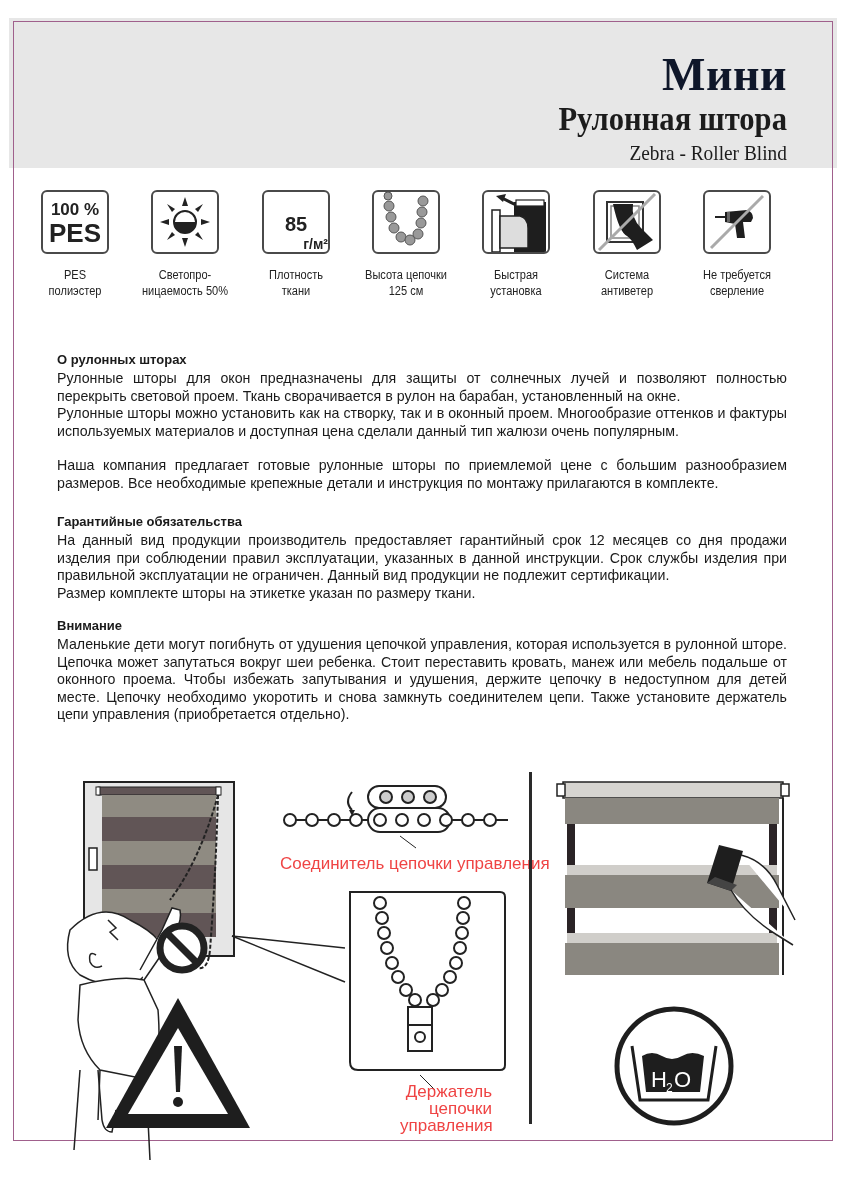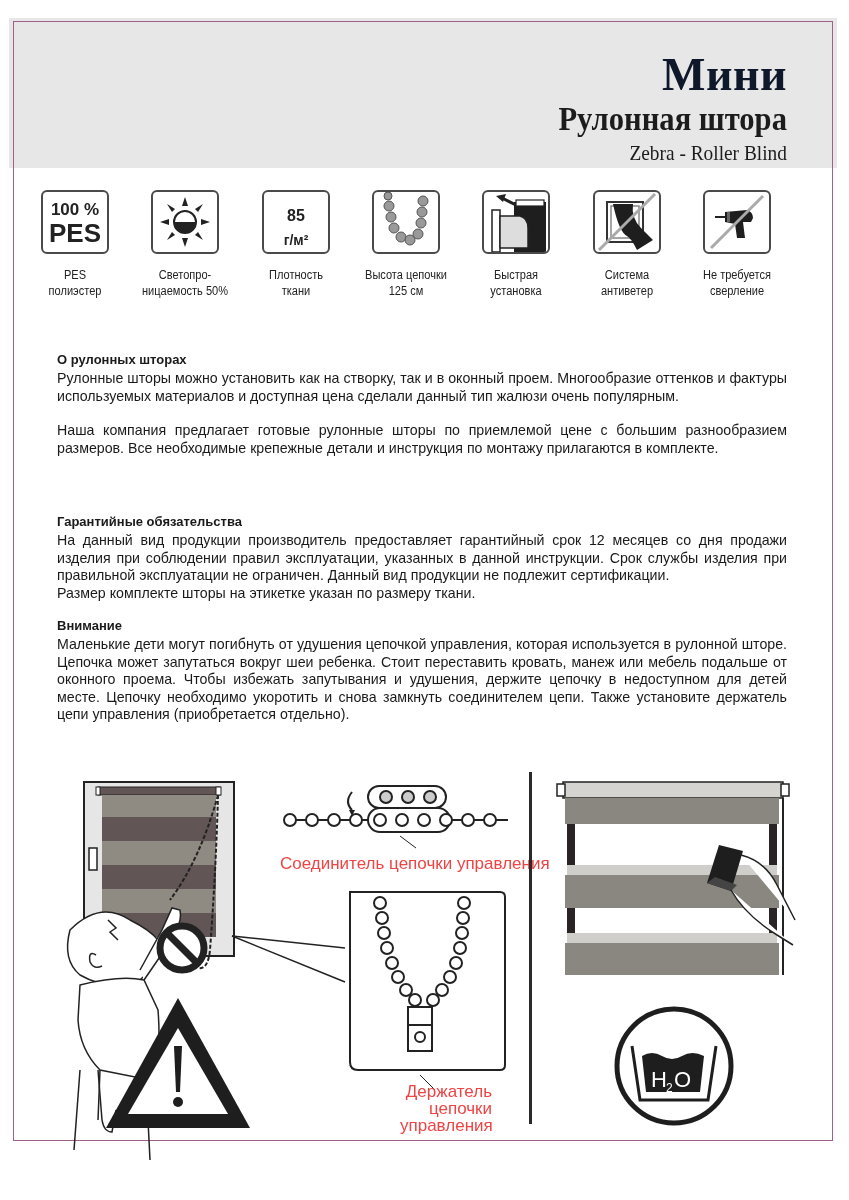--- a/index.html
+++ b/index.html
@@ -69,22 +69,22 @@
       </svg>
     </div>
     <div class="feat-label">
       <div>Светопро-</div>
         <div>ницаемость 50%</div>
     </div>
   </div>
 
   <div class="feat" style="left:217px">
     <div class="feat-box">
-      <div class="pes-text" style="font-size:16px;margin-top:16px;">85</div>
-      <div class="pes-text" style="font-size:14px;margin-top:9px;">г/м²</div>
+      <div class="pes-text" style="font-size:20px;margin-top:22px;">85</div>
+      <div class="pes-text" style="font-size:14px;margin-top:3px;text-align:right;">г/м²</div>
     </div>
     <div class="feat-label">
       <div>Плотность</div>
         <div>ткани</div>
     </div>
   </div>
 
   <div class="feat" style="left:327px">
     <div class="feat-box">
       <svg width="60" height="60" viewBox="0 0 60 60">
@@ -152,20 +152,21 @@
     <div class="feat-label">
       <div>Не требуется</div>
         <div>сверление</div>
     </div>
   </div>
 </div>
 
 <div class="section" style="top:350px">
   <div class="sec-title">О рулонных шторах</div>
   <div class="sec-body">
+    <p>Рулонные шторы для окон предназначены для защиты от солнечных лучей и позволяют полностью перекрыть световой проем. Ткань сворачивается в рулон на барабан,  установленный на окне.</p>
     <p>Рулонные шторы можно установить как на створку, так и в оконный проем. Многообразие оттенков и фактуры используемых материалов и доступная цена сделали данный тип жалюзи очень популярным.</p>
     <div class="gap"></div>
     <p>Наша компания предлагает готовые рулонные шторы по приемлемой цене с большим разнообразием размеров. Все необходимые крепежные детали и инструкция по монтажу прилагаются в комплекте.</p>
   </div>
 </div>
 
 <div class="section" style="top:512px">
   <div class="sec-title">Гарантийные обязательства</div>
   <div class="sec-body">
     <p>На данный вид продукции производитель предоставляет гарантийный срок 12 месяцев со дня продажи изделия при соблюдении правил эксплуатации, указанных в данной инструкции. Срок службы изделия при правильной эксплуатации не ограничен. Данный вид продукции не подлежит сертификации.</p>

